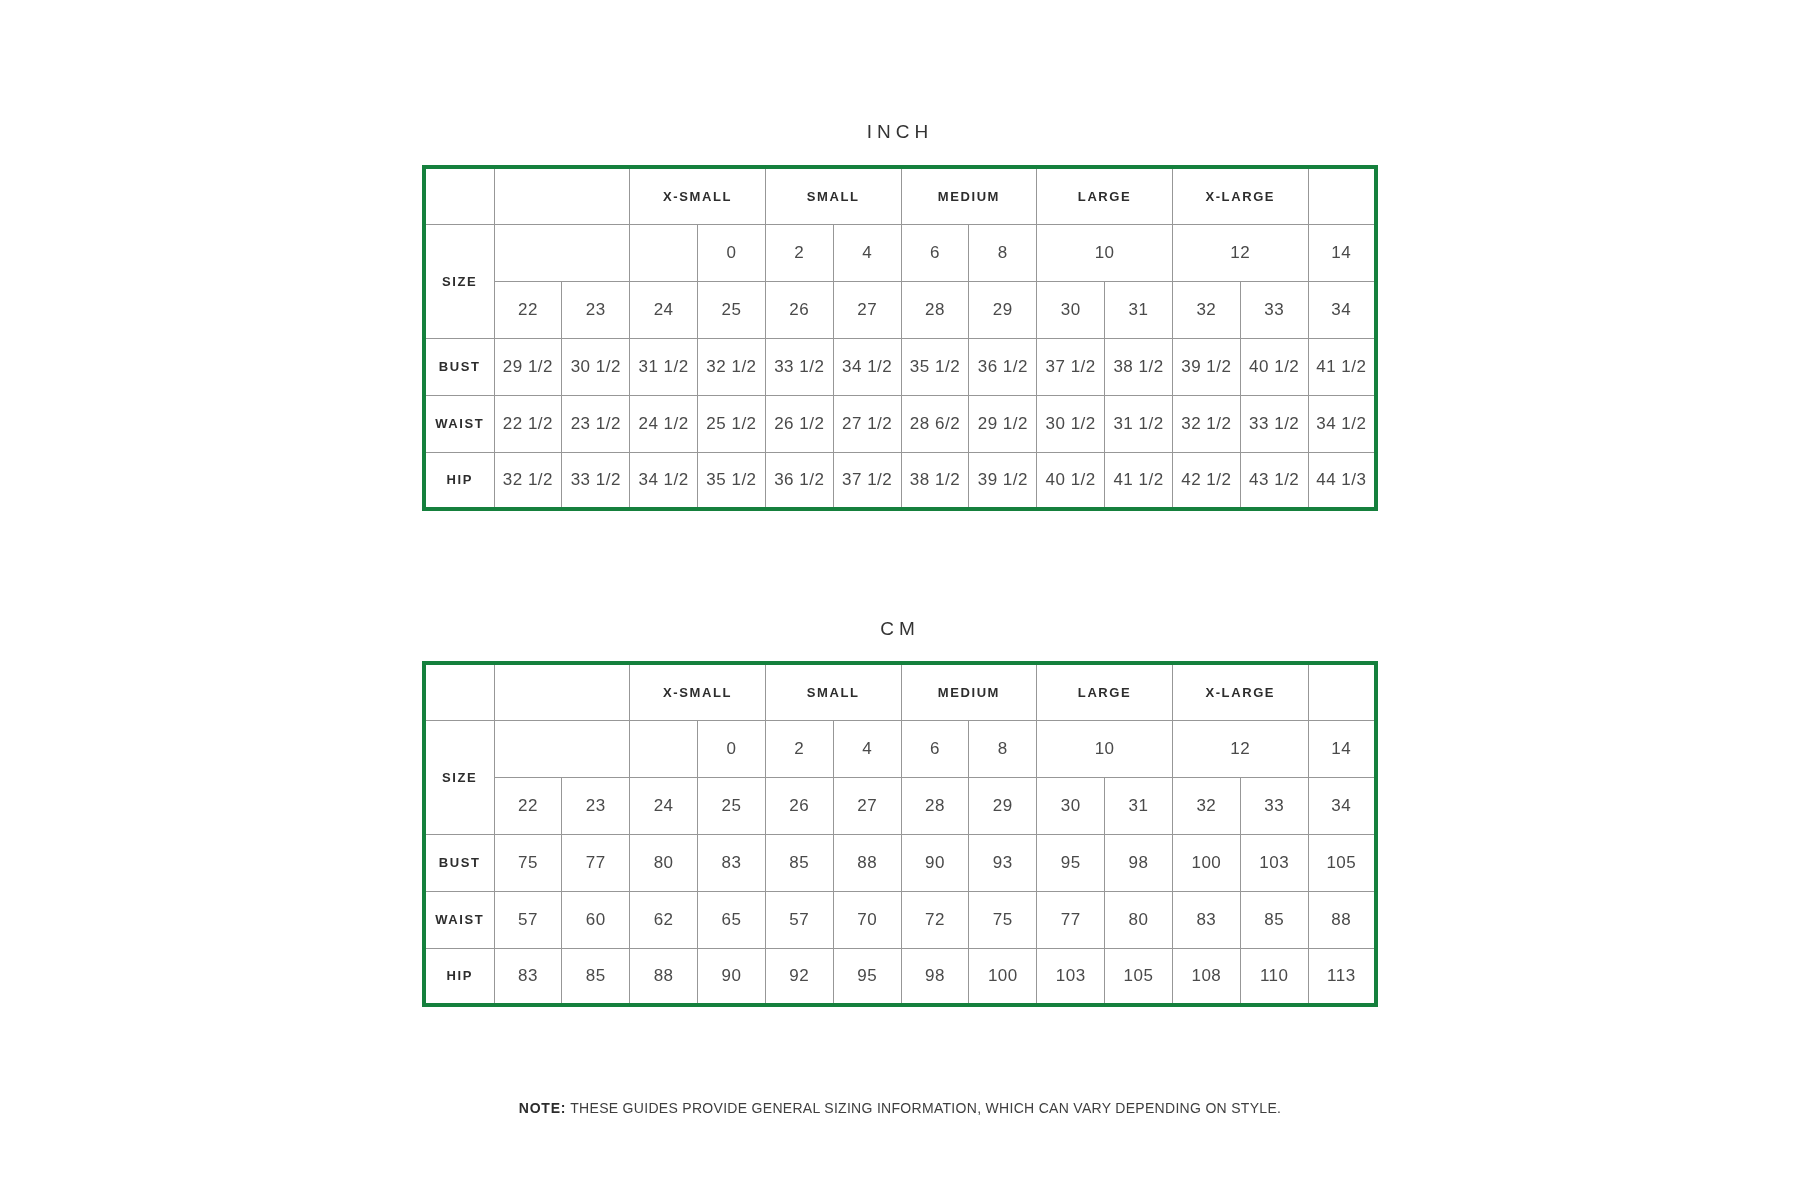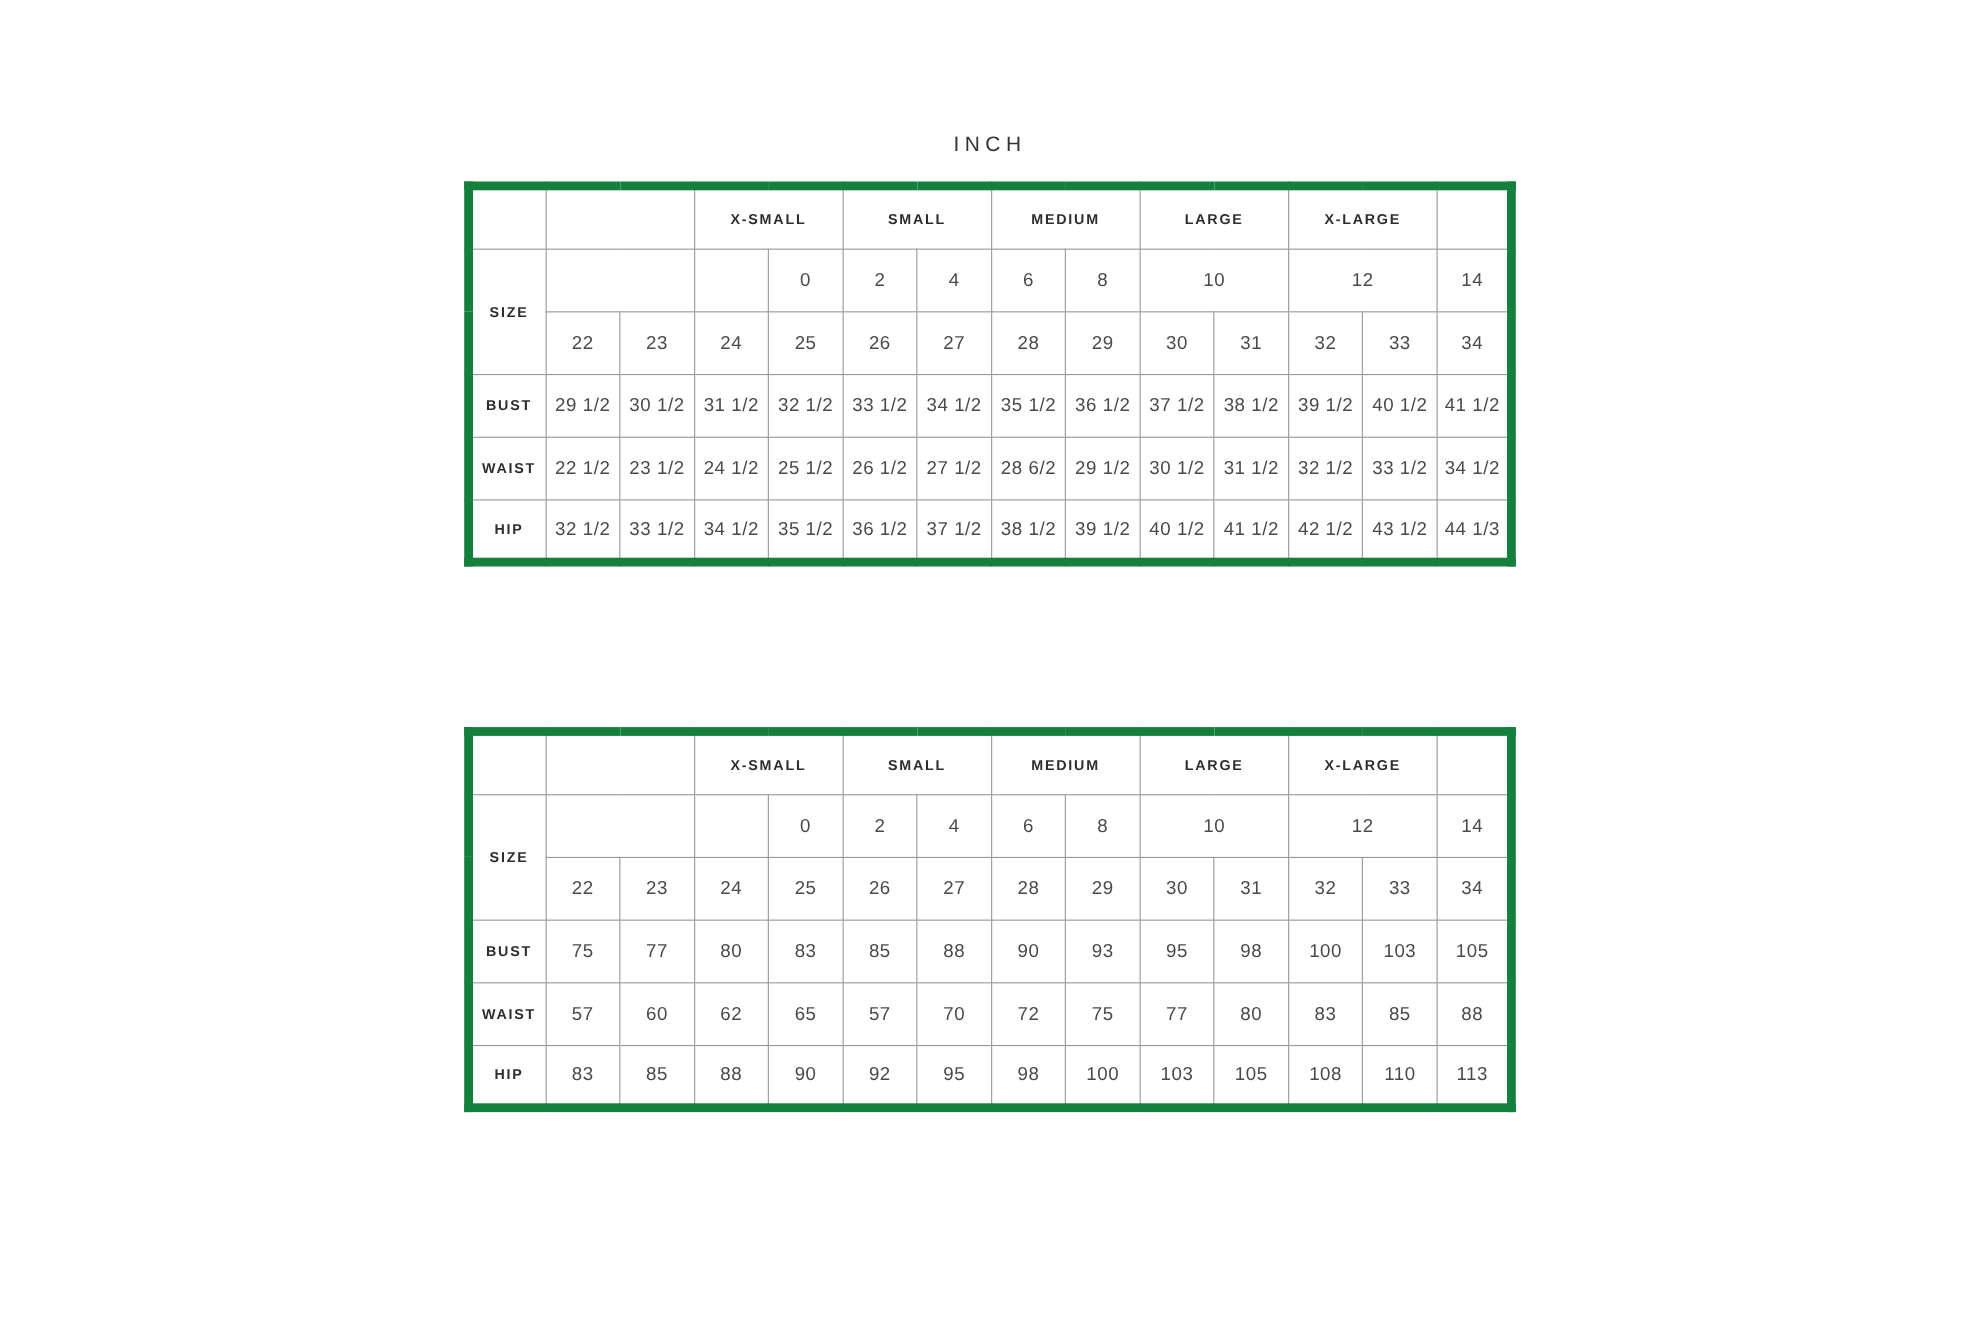--- a/index.html
+++ b/index.html
@@ -8,21 +8,21 @@
 
   .title {
     position: absolute; left: 0; width: 100%; margin: 0;
     text-align: center; font-size: 19px; font-weight: normal;
     letter-spacing: 5px; color: #333333; line-height: 26px;
   }
 
   .size-table {
     position: absolute; left: 50%; transform: translateX(-50%);
     width: 956px; table-layout: fixed; border-collapse: collapse;
-    border: 8px solid #15803d; background: #ffffff;
+    border: 4px solid #15803d; background: #ffffff;
   }
   .size-table tr { height: 57px; }
   .size-table td {
     border: 1px solid #979797; padding: 0;
     text-align: center; vertical-align: middle; overflow: hidden;
   }
   .size-table col.col-label { width: 70px; }
   td.lbl {
     font-size: 13px; font-weight: bold; letter-spacing: 1.6px;
     color: #2d2d2d;
@@ -145,20 +145,21 @@
           <td class="val">39 1/2</td>
           <td class="val">40 1/2</td>
           <td class="val">41 1/2</td>
           <td class="val">42 1/2</td>
           <td class="val">43 1/2</td>
           <td class="val">44 1/3</td>
         </tr>
       </tbody>
     </table>
 
+  <h2 class="title" style="top: 616px;">CM</h2>
 
   <table class="size-table" style="top: 661px;">
       <colgroup>
         <col class="col-label">
         <col>
         <col>
         <col>
         <col>
         <col>
         <col>
@@ -253,14 +254,15 @@
           <td class="val">100</td>
           <td class="val">103</td>
           <td class="val">105</td>
           <td class="val">108</td>
           <td class="val">110</td>
           <td class="val">113</td>
         </tr>
       </tbody>
     </table>
 
+  <p class="note"><strong>NOTE:</strong><span> THESE GUIDES PROVIDE GENERAL SIZING INFORMATION, WHICH CAN VARY DEPENDING ON STYLE.</span></p>
 
 </div>
 
 </body></html>

